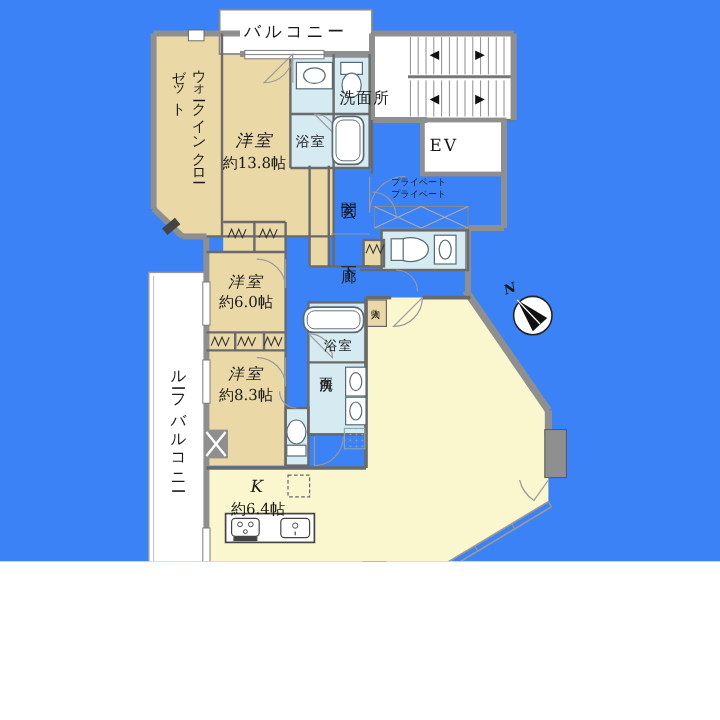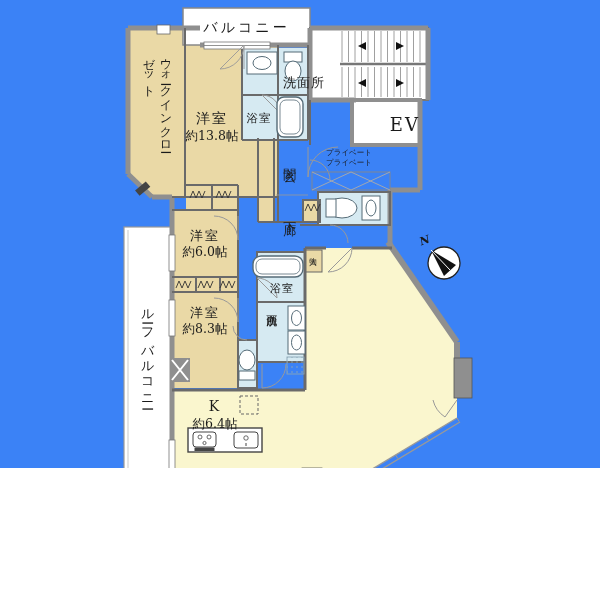--- a/index.html
+++ b/index.html
@@ -2,21 +2,21 @@
 <html style="--c-beige: #ead9a6; --c-blue: #d6eaf2; --c-yellow: #faf6ce; --c-wall: #8f8f8f;"><head>
 <meta charset="utf-8">
 <style>
   html,body{margin:0;padding:0;background:#fff;}
   #plan{position:relative;width:600px;height:468px;background:#3b82f6;
         font-family:"DejaVu Serif","Liberation Serif",serif;color:#1a1a1a;overflow:hidden;}
   #plan svg{position:absolute;left:0;top:0;}
   .lbl{position:absolute;line-height:1.25;color:#1a1a1a;white-space:pre;}
   .c{text-align:center;}
   .v{writing-mode:vertical-rl;text-orientation:upright;white-space:normal;}
-  .name{font-size:14px;letter-spacing:2px;}
+  .name{font-size:14px;letter-spacing:2px;font-style:italic;}
   .size{font-size:12.5px;letter-spacing:0;}
 </style>
 </head>
 <body>
 
 <div id="plan">
 <svg width="600" height="600" viewBox="0 0 600 600">
   <defs>
     <pattern id="dots" width="5" height="5" patternUnits="userSpaceOnUse">
       <circle cx="2" cy="2" r="0.8" fill="#8aa6b5"></circle>
@@ -245,21 +245,21 @@
     <polygon points="431,250 456,265 444,276" fill="#111"></polygon>
     <line x1="431" y1="250" x2="450" y2="270" stroke="#fff" stroke-width="1"></line>
   </g>
 </svg>
 
 <div class="lbl c" style="left:183px;top:19px;width:127px;font-size:14px;letter-spacing:3px;">バルコニー</div>
 <div class="lbl v" style="left:134px;top:50px;width:40px;height:96px;font-size:12px;line-height:17px;">ウォークインクローゼット</div>
 <div class="lbl c" style="left:162px;top:110px;width:100px;"><div class="name">洋室</div><div class="size">約13.8帖</div></div>
 <div class="lbl c" style="left:231px;top:75px;width:66px;font-size:13px;letter-spacing:1px;margin-left:40px;">洗面所</div>
 <div class="lbl c" style="left:233px;top:111px;width:52px;font-size:11.5px;letter-spacing:1px;">浴室</div>
-<div class="lbl c" style="left:352px;top:114px;width:68px;font-size:18px;letter-spacing:2px;text-align:right;">EV</div>
+<div class="lbl c" style="left:336px;top:114px;width:68px;font-size:14px;letter-spacing:2px;">EV</div>
 <div class="lbl c" style="left:314px;top:148px;width:70px;font-size:7.5px;line-height:10px;font-family:Liberation Mono, monospace;"><div>プライベート</div><div>プライベート</div></div>
 <div class="lbl v" style="left:281px;top:158px;height:42px;font-size:13px;">玄関</div>
 <div class="lbl v" style="left:281px;top:212px;height:42px;font-size:13px;">廊下</div>
 <div class="lbl c" style="left:172px;top:228px;width:66px;"><div class="name" style="font-size:13px;">洋室</div><div class="size">約6.0帖</div></div>
 <div class="lbl c" style="left:172px;top:305px;width:66px;"><div class="name" style="font-size:13px;">洋室</div><div class="size">約8.3帖</div></div>
 <div class="lbl c" style="left:258px;top:282px;width:48px;font-size:11px;letter-spacing:1px;">浴室</div>
 <div class="lbl v" style="left:264px;top:306px;height:56px;font-size:11px;">洗面所</div>
 <div class="lbl v" style="left:308px;top:252px;height:20px;font-size:7.5px;">物入</div>
 <div class="lbl c" style="left:328px;top:329px;width:96px;"></div>
 <div class="lbl c" style="left:180px;top:398px;width:70px;"><div class="name" style="font-size:14px;">K</div><div class="size">約6.4帖</div></div>

